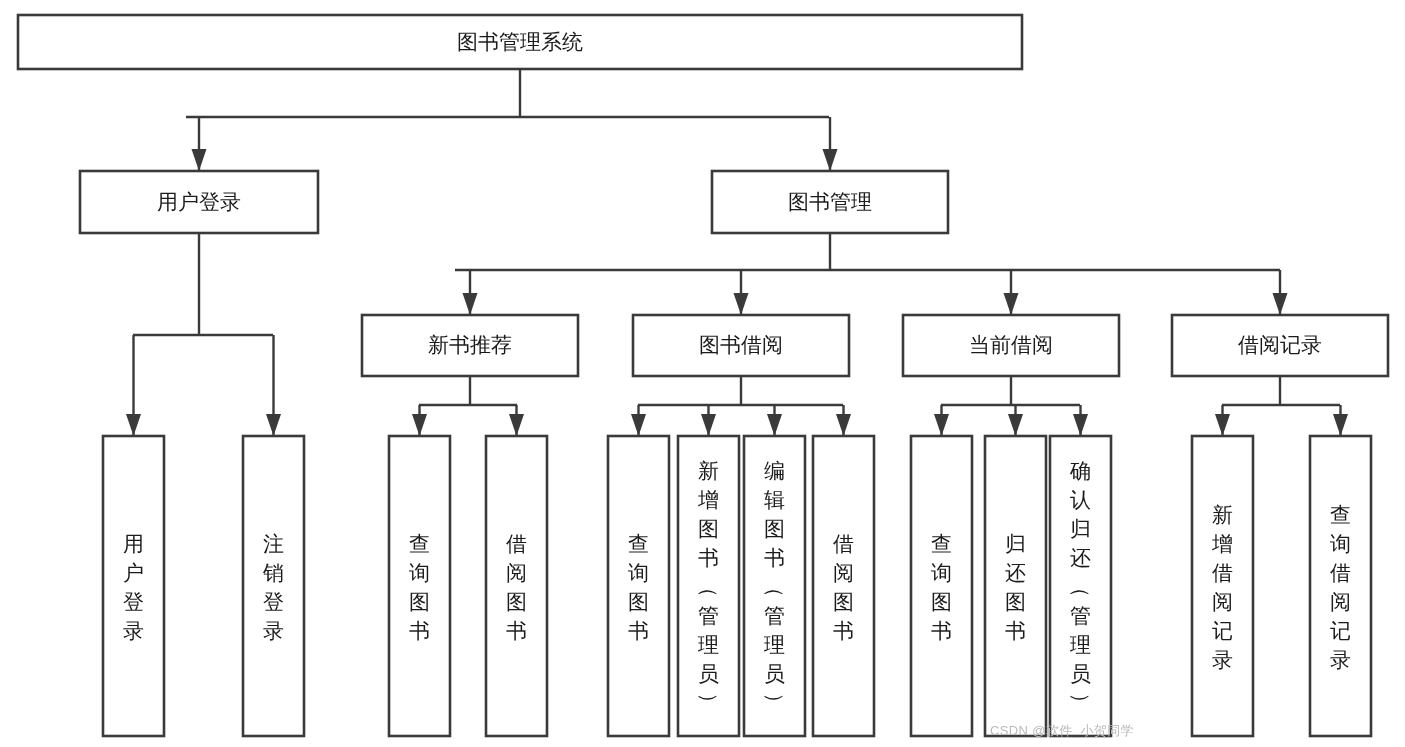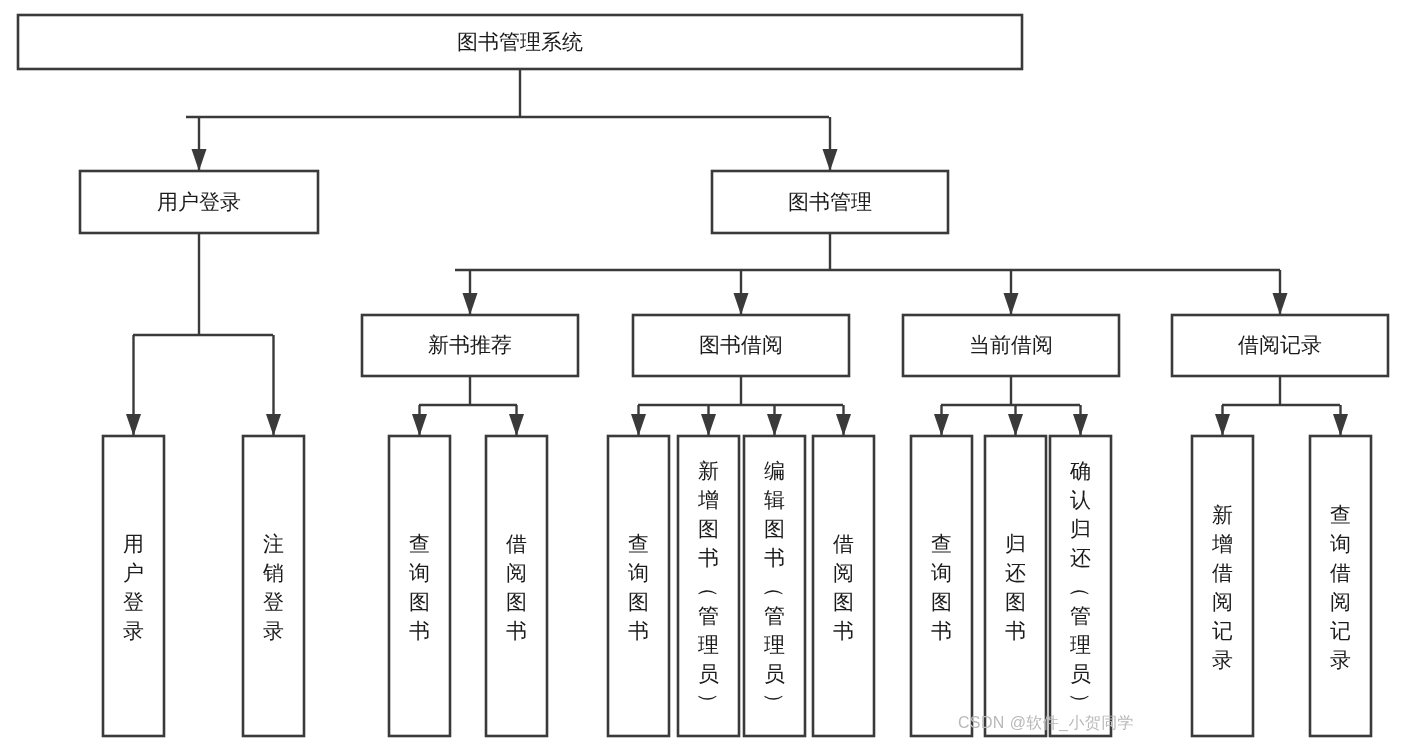--- a/index.html
+++ b/index.html
@@ -50,23 +50,23 @@
   }
   .node-label-v {
     font-family: "Liberation Sans", "DejaVu Sans", sans-serif;
     font-size: 21px;
     fill: #1b1b1b;
     text-anchor: middle;
   }
   .watermark {
     position: absolute;
     right: 8px;
-    bottom: 13px;
-    font-family: "Liberation Sans", "DejaVu Sans", sans-serif;
-    font-size: 16px;
+    bottom: 7px;
+    font-family: "Liberation Sans", "DejaVu Sans", sans-serif;
+    font-size: 13px;
     color: #b9b9b9;
     letter-spacing: 0.4px;
     white-space: nowrap;
     user-select: none;
   }
 </style>
 </head>
 <body>
 
 <div id="stage">

